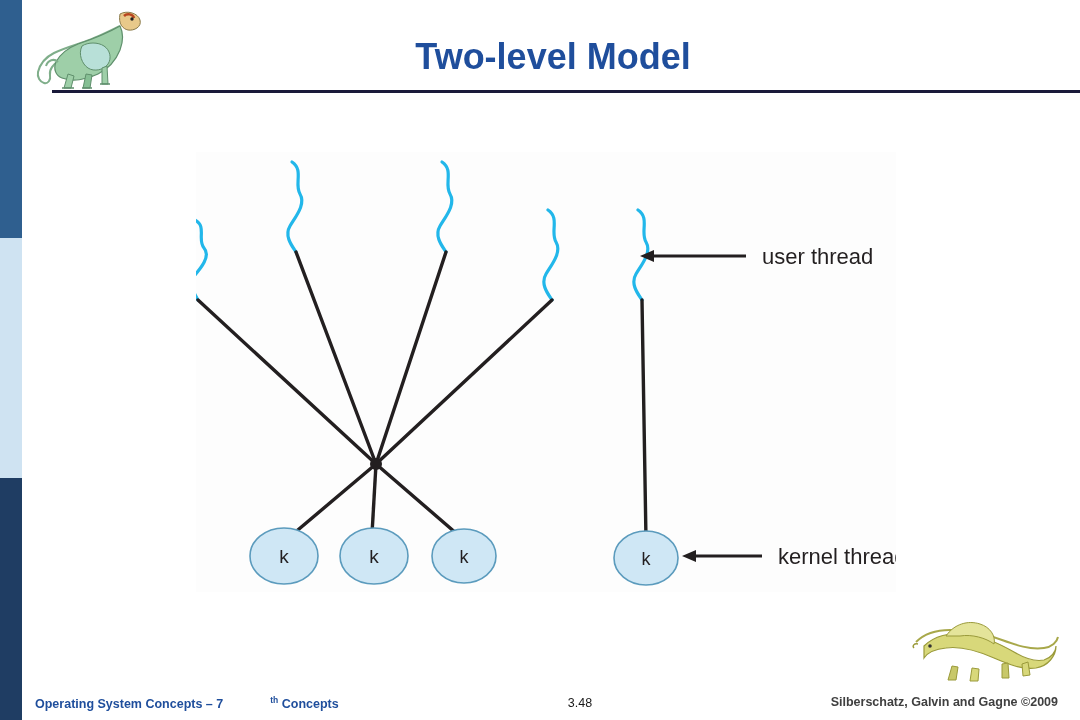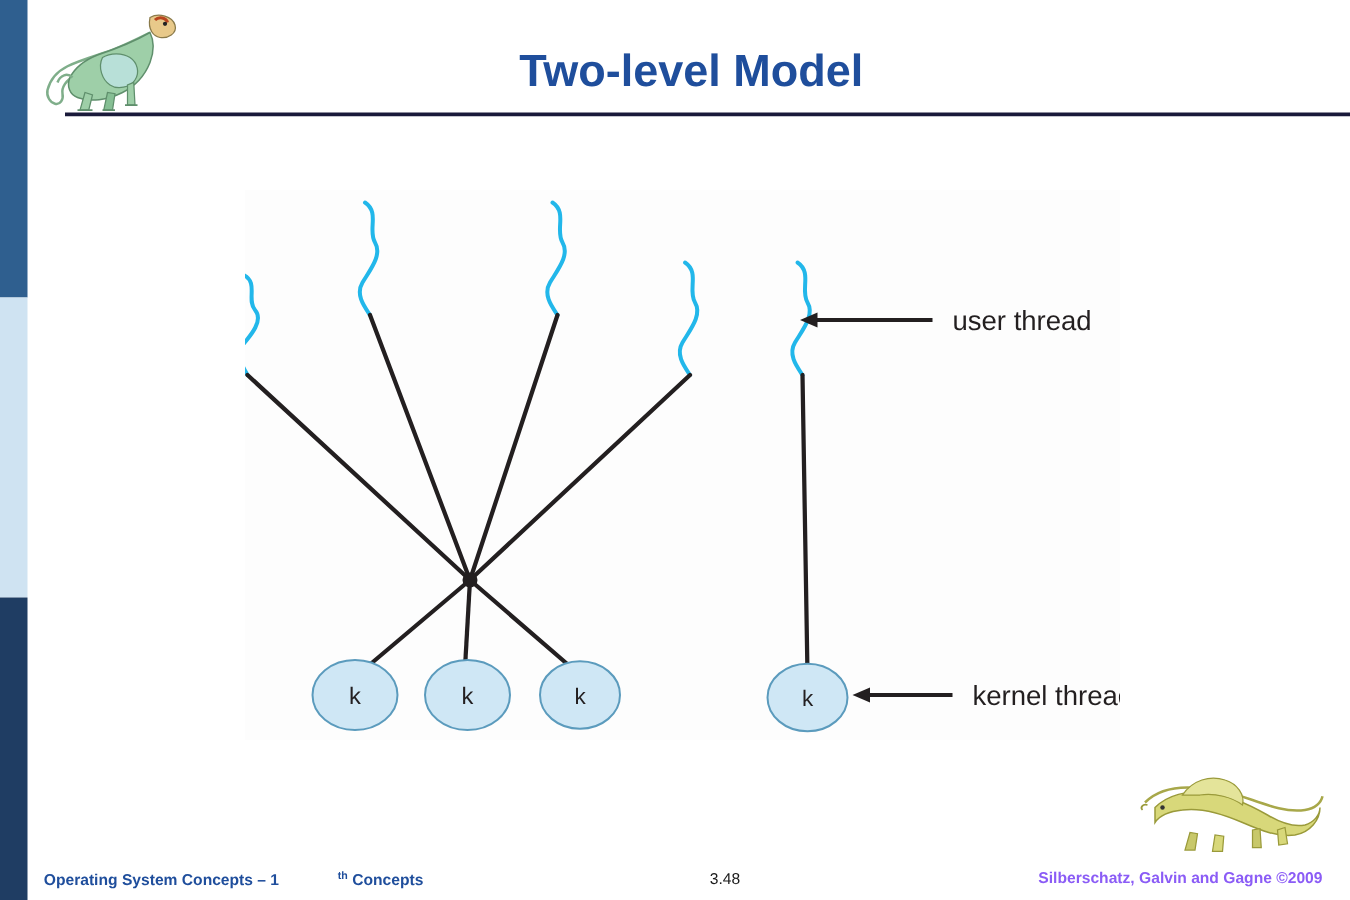--- a/index.html
+++ b/index.html
@@ -121,21 +121,21 @@
     font-size: 12.5px;
     color: #1a1a1a;
     margin-left: 40px;
   }
   .footer-right {
     position: absolute;
     right: 22px;
     top: 695px;
     font-size: 12.5px;
     font-weight: bold;
-    color: #8b5cf6;
+    color: #404040;
     white-space: nowrap;
   }
 </style>
 </head>
 <body>
 
 <div class="sidebar">
   <div class="bar-top"></div>
   <div class="bar-mid"></div>
   <div class="bar-bot"></div>
@@ -239,15 +239,15 @@
       <circle cx="20" cy="34" r="1.8" fill="#333"></circle>
       <path d="M8 32 C4 31, 2 34, 4 36" fill="none" stroke="#9a9a3a" stroke-width="1.4"></path>
       <path d="M42 54 L38 68 L46 68 L48 55 Z" fill="#c8c86a" stroke="#9a9a3a" stroke-width="1"></path>
       <path d="M62 56 L60 69 L68 69 L69 57 Z" fill="#d8d87a" stroke="#9a9a3a" stroke-width="1"></path>
       <path d="M92 52 L92 66 L99 66 L98 51 Z" fill="#c8c86a" stroke="#9a9a3a" stroke-width="1"></path>
       <path d="M112 52 L113 64 L120 63 L118 50 Z" fill="#d8d87a" stroke="#9a9a3a" stroke-width="1"></path>
     </g>
   </svg>
 </div>
 
-<div class="footer-left"><span>Operating System Concepts – 1</span><sup>th</sup><span> Concepts</span></div>
+<div class="footer-left"><span>Operating System Concepts – 7</span><sup>th</sup><span> Concepts</span></div>
 <div class="footer-center">3.48</div>
 <div class="footer-right">Silberschatz, Galvin and Gagne ©2009</div>
 
 </body></html>

